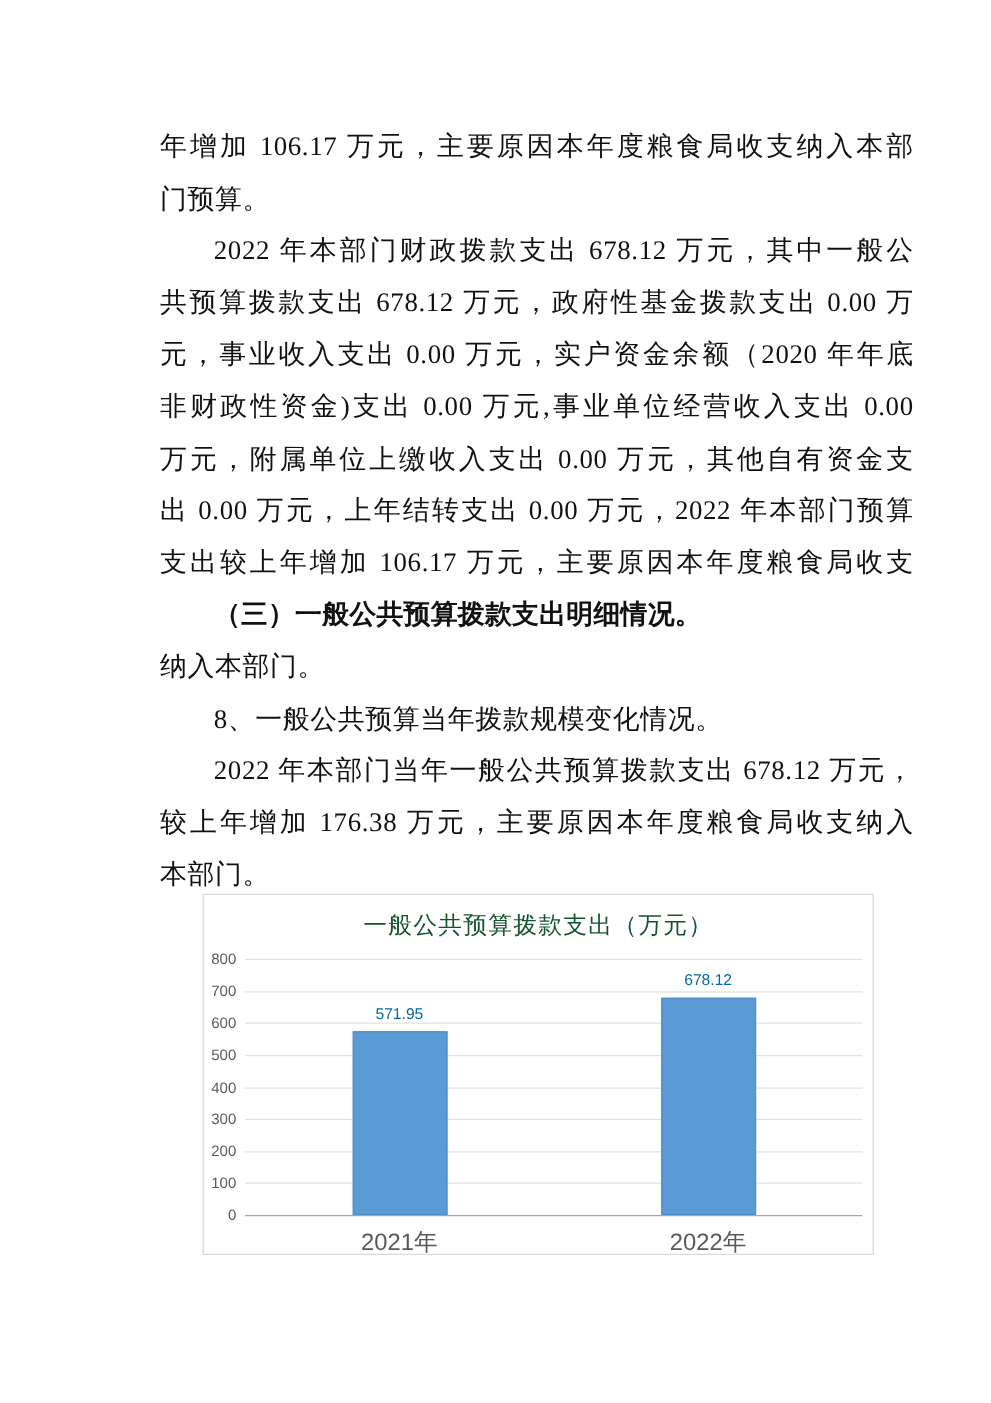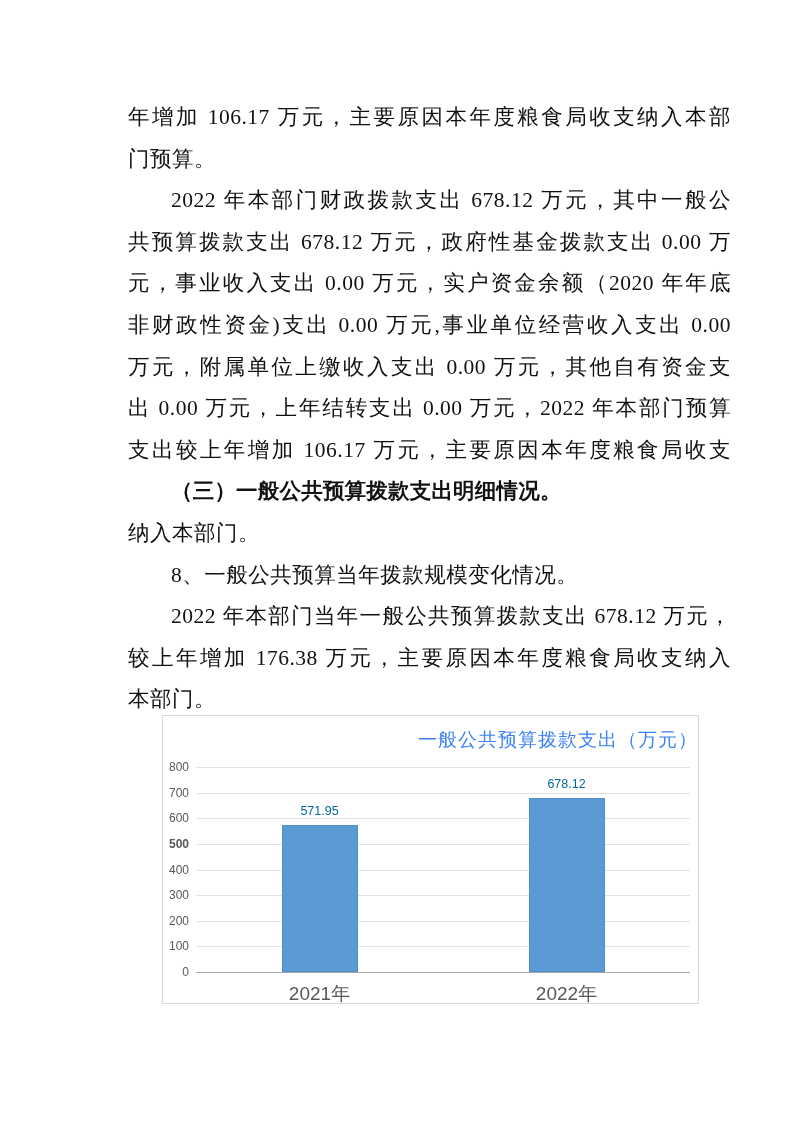--- a/index.html
+++ b/index.html
@@ -15,22 +15,22 @@
   .line.fill{text-align:justify;text-align-last:justify;}
   .line.indent{text-indent:43px;}
   .line.bold{font-weight:700;letter-spacing:0.2px;}
   
   .chart{
     position:absolute;left:162px;top:715px;width:537px;height:289px;
     border:1px solid #d9d9d9;background:#ffffff;box-sizing:border-box;
     font-family:"Liberation Sans","DejaVu Sans",sans-serif;
   }
   .chart-title{
-    position:absolute;top:11px;left:0;right:0;text-align:right;
-    font-size:19px;color:#3b82f6;letter-spacing:1px;
+    position:absolute;top:11px;left:0;right:0;text-align:center;
+    font-size:19px;color:#14532d;letter-spacing:1px;
   }
   .gridline{position:absolute;height:1px;background:#e2e2e2;}
   .gridline.zero{background:#a6a6a6;}
   .ytick{
     position:absolute;font-size:12px;color:#595959;text-align:right;width:30px;
   }
   .bar{position:absolute;background:#5b9bd5;box-shadow:inset 0 0 0 1px #4f8ec7;}
   .bar-label{
     position:absolute;font-size:12.5px;color:#0369a1;text-align:center;width:90px;
   }
@@ -68,21 +68,21 @@
         <div class="ytick" style="left: -4px; top: 249px;">0</div>
         <div class="gridline" style="left: 33px; width: 494px; top: 230.375px;"></div>
         <div class="ytick" style="left: -4px; top: 223.375px;">100</div>
         <div class="gridline" style="left: 33px; width: 494px; top: 204.75px;"></div>
         <div class="ytick" style="left: -4px; top: 197.75px;">200</div>
         <div class="gridline" style="left: 33px; width: 494px; top: 179.125px;"></div>
         <div class="ytick" style="left: -4px; top: 172.125px;">300</div>
         <div class="gridline" style="left: 33px; width: 494px; top: 153.5px;"></div>
         <div class="ytick" style="left: -4px; top: 146.5px;">400</div>
         <div class="gridline" style="left: 33px; width: 494px; top: 127.875px;"></div>
-        <div class="ytick" style="left: -4px; top: 120.875px; font-weight: bold;">500</div>
+        <div class="ytick" style="left: -4px; top: 120.875px;">500</div>
         <div class="gridline" style="left: 33px; width: 494px; top: 102.25px;"></div>
         <div class="ytick" style="left: -4px; top: 95.25px;">600</div>
         <div class="gridline" style="left: 33px; width: 494px; top: 76.625px;"></div>
         <div class="ytick" style="left: -4px; top: 69.625px;">700</div>
         <div class="gridline" style="left: 33px; width: 494px; top: 51px;"></div>
         <div class="ytick" style="left: -4px; top: 44px;">800</div>
         <div class="bar" style="left: 118.5px; top: 109.438px; width: 76px; height: 146.562px;"></div>
         <div class="bar-label" style="left: 111.5px; top: 88.4378px;">571.95</div>
         <div class="xtick" style="left: 96.5px; top: 265px;">2021年</div>
         <div class="bar" style="left: 365.5px; top: 82.2318px; width: 76px; height: 173.768px;"></div>

